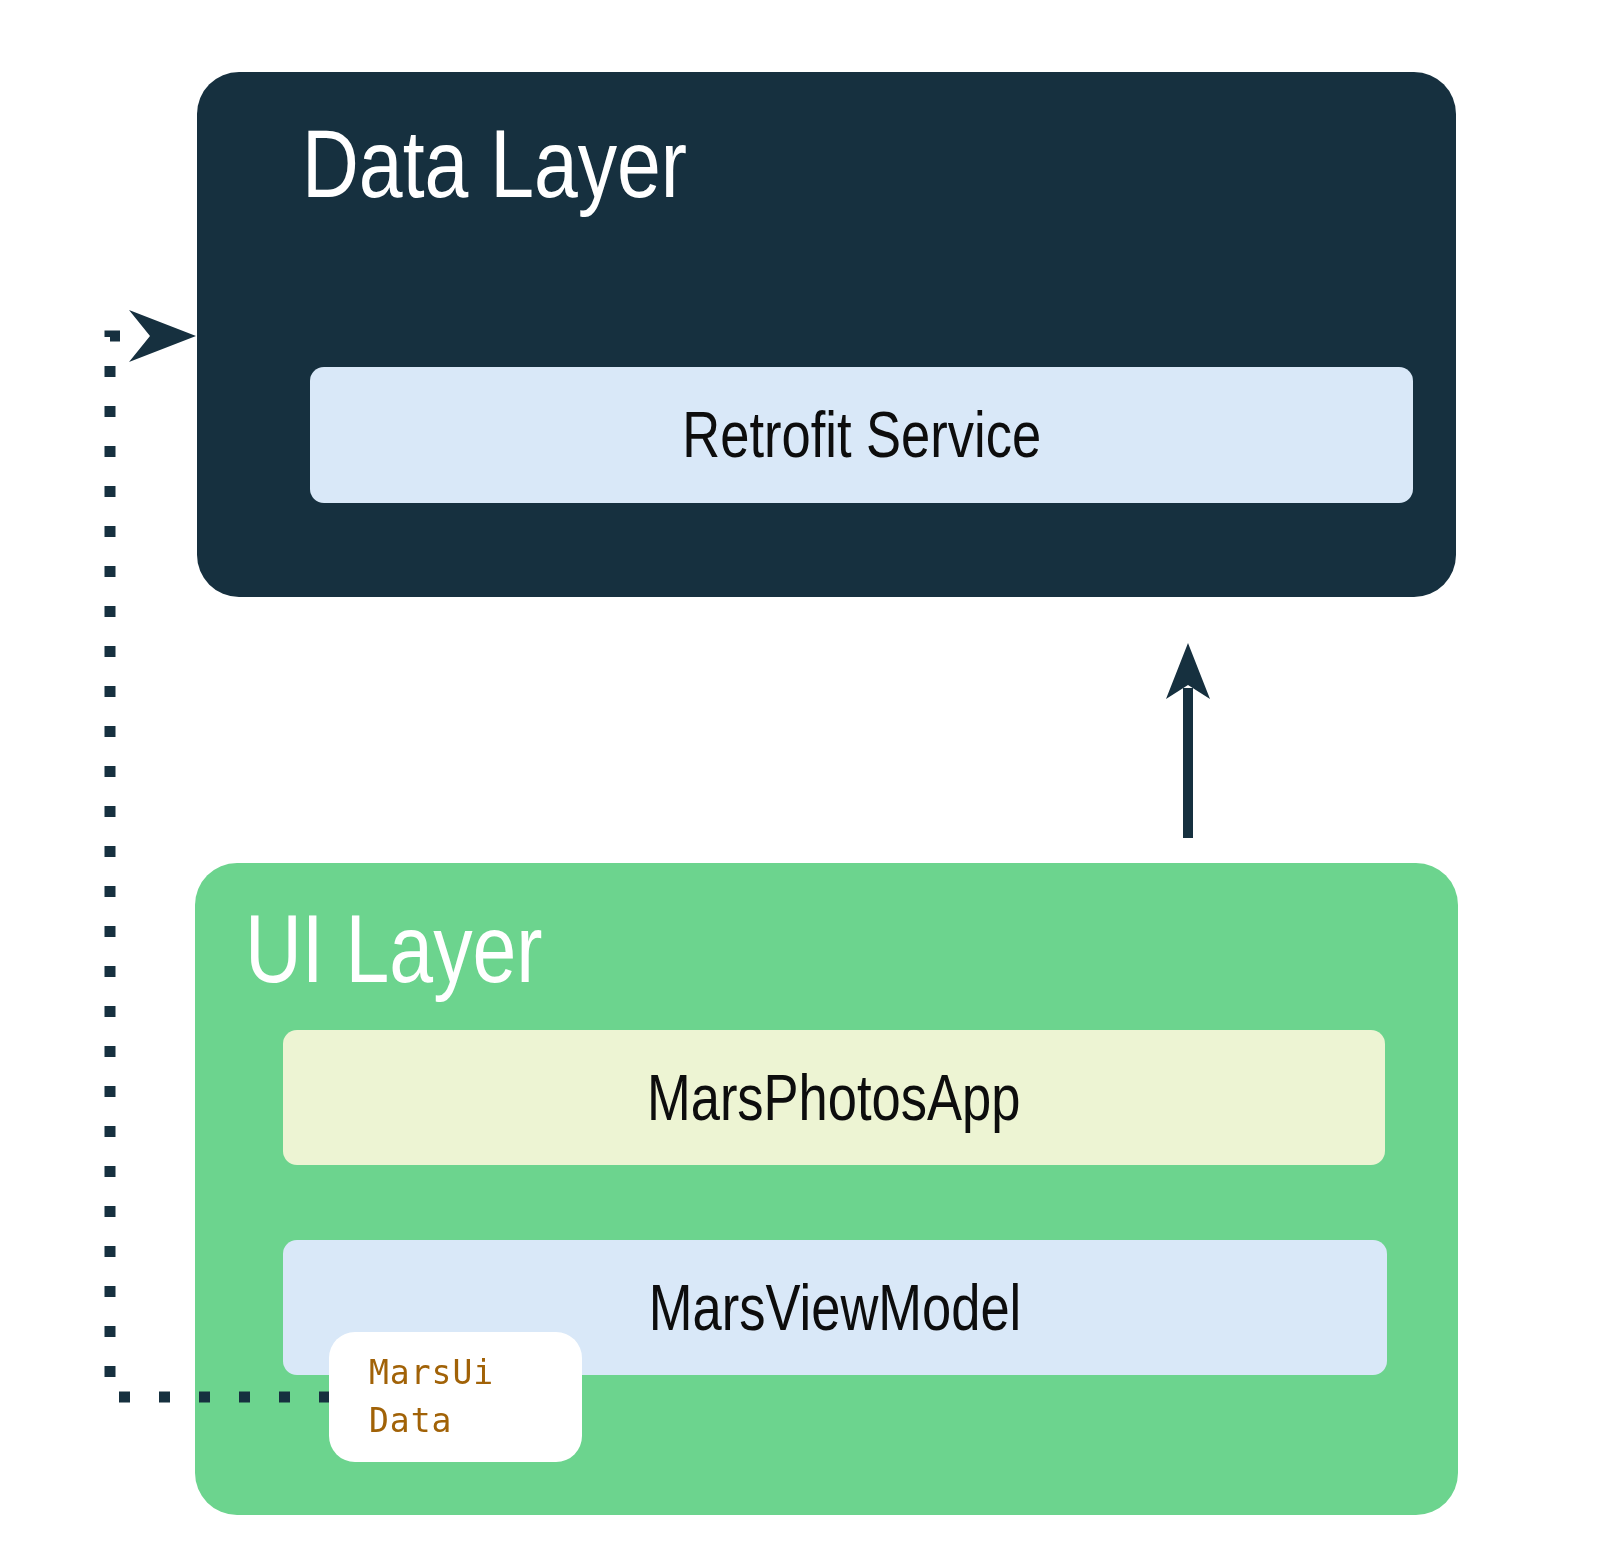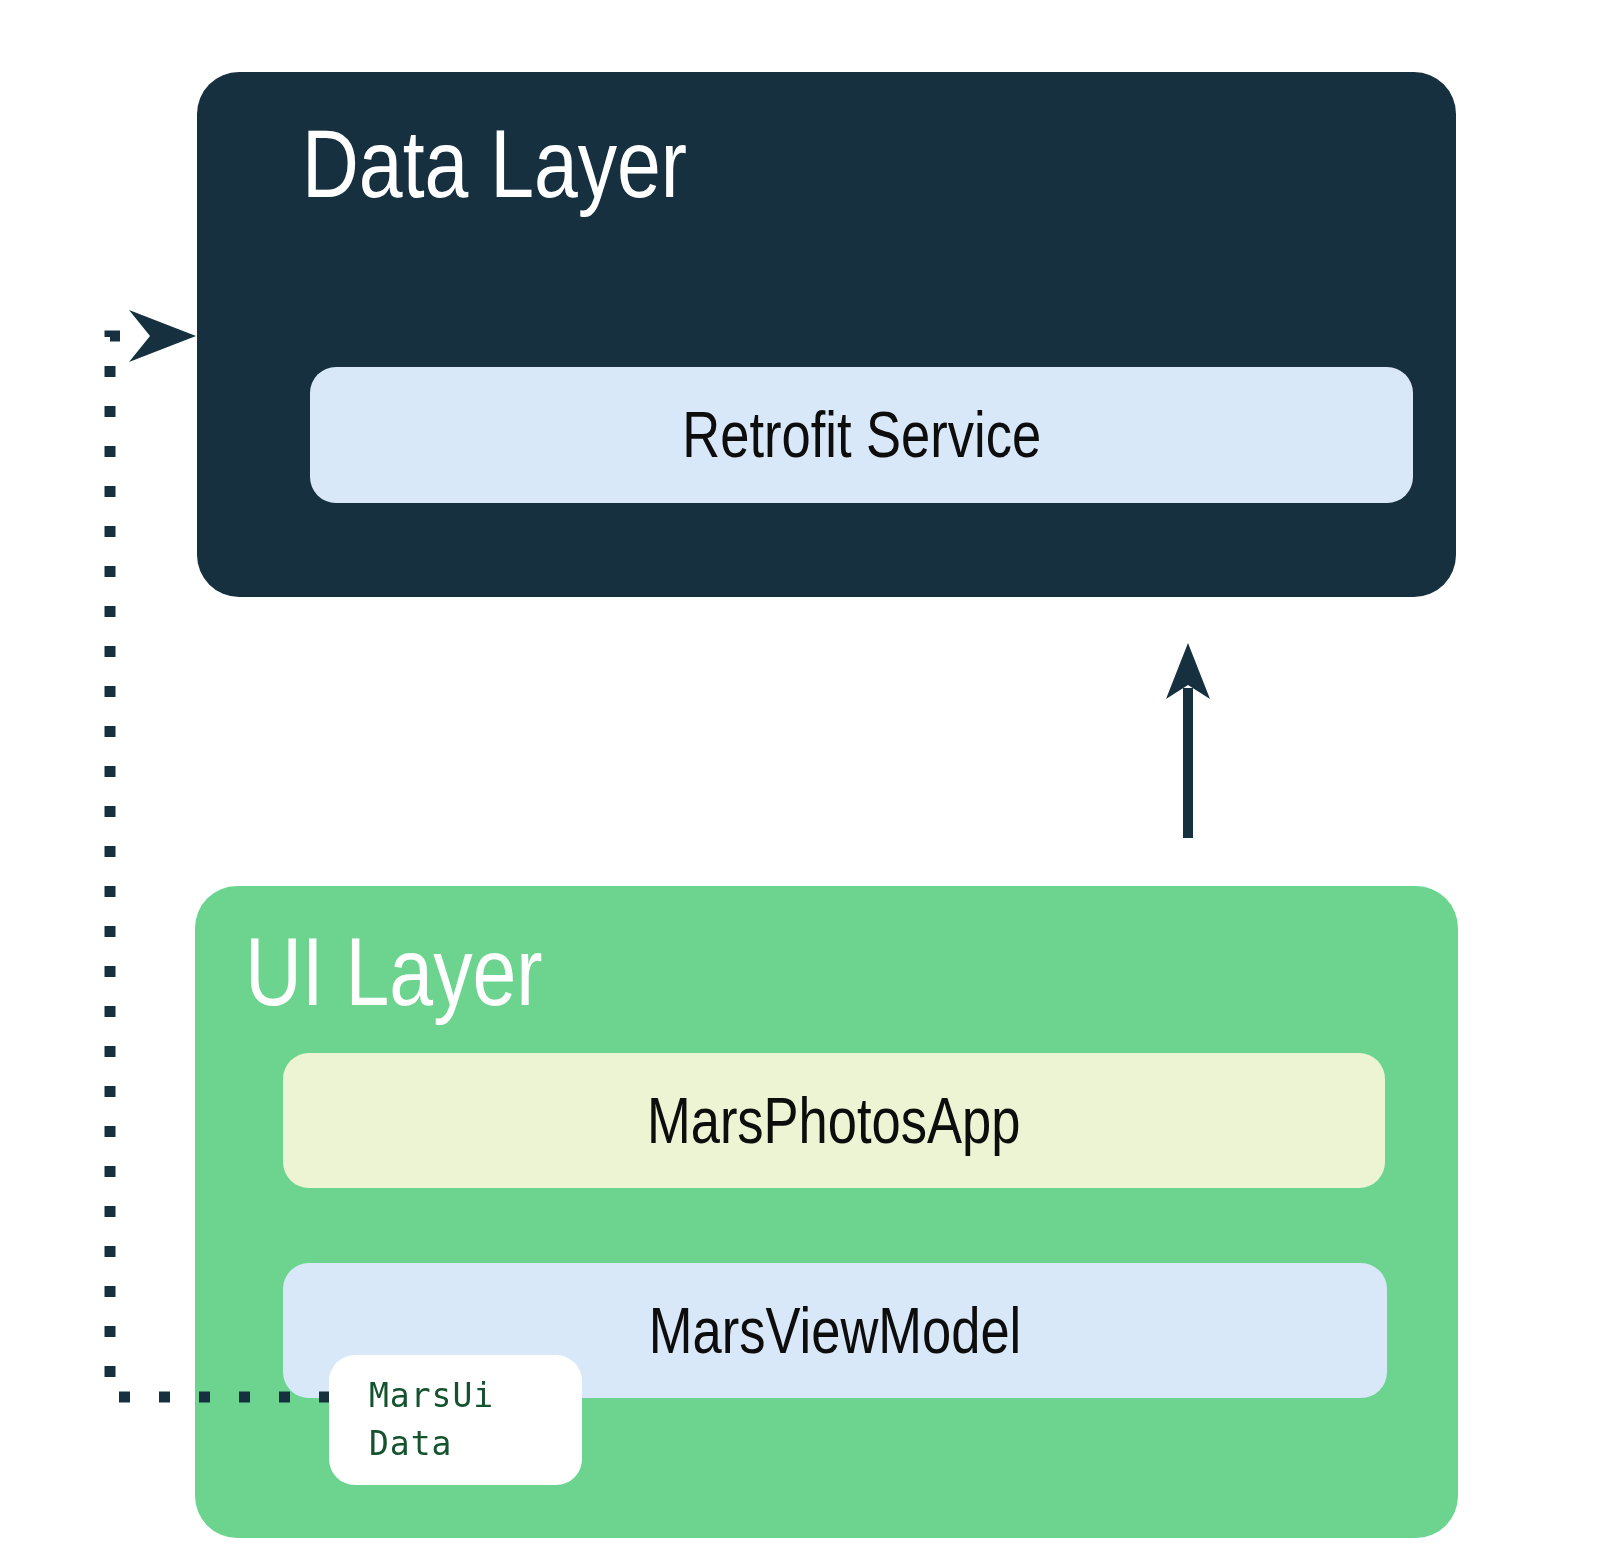--- a/index.html
+++ b/index.html
@@ -23,38 +23,38 @@
   .layer{
     position:absolute;
     border-radius:42px;
   }
   .layer-data{
     left:197px; top:72px;
     width:1259px; height:525px;
     background:var(--navy);
   }
   .layer-ui{
-    left:195px; top:886px;
+    left:195px; top:863px;
     width:1263px; height:652px;
     background:var(--green);
   }
   .layer-title{
     position:absolute;
     color:var(--text-on-dark);
     font-size:96px;
     line-height:1;
     white-space:nowrap;
     transform:scaleX(0.82);
     transform-origin:left top;
   }
   .layer-data .layer-title{ left:105px; top:44px; }
   .layer-ui   .layer-title{ left:50px;  top:38px; }
   .inner-box{
     position:absolute;
-    border-radius:26px;
+    border-radius:14px;
     display:flex;
     align-items:center;
     justify-content:center;
   }
   .inner-label{
     color:var(--text-on-light);
     font-size:64px;
     line-height:1;
     white-space:nowrap;
     transform:scaleX(0.82);
@@ -86,21 +86,21 @@
     z-index:5;
     display:flex;
     flex-direction:column;
     justify-content:center;
     padding-left:40px;
     box-sizing:border-box;
     font-family:"DejaVu Sans Mono", monospace;
     font-size:33px;
     letter-spacing:1px;
     line-height:48px;
-    color:#14532d;
+    color:#a16207;
   }
   .overlay{
     position:absolute;
     left:0; top:0;
     z-index:4;
     pointer-events:none;
   }
   .navy-stroke{ stroke:var(--navy); fill:none; }
   .navy-fill{ fill:var(--navy); }
   .dotted{ stroke-dasharray:11 29; }

